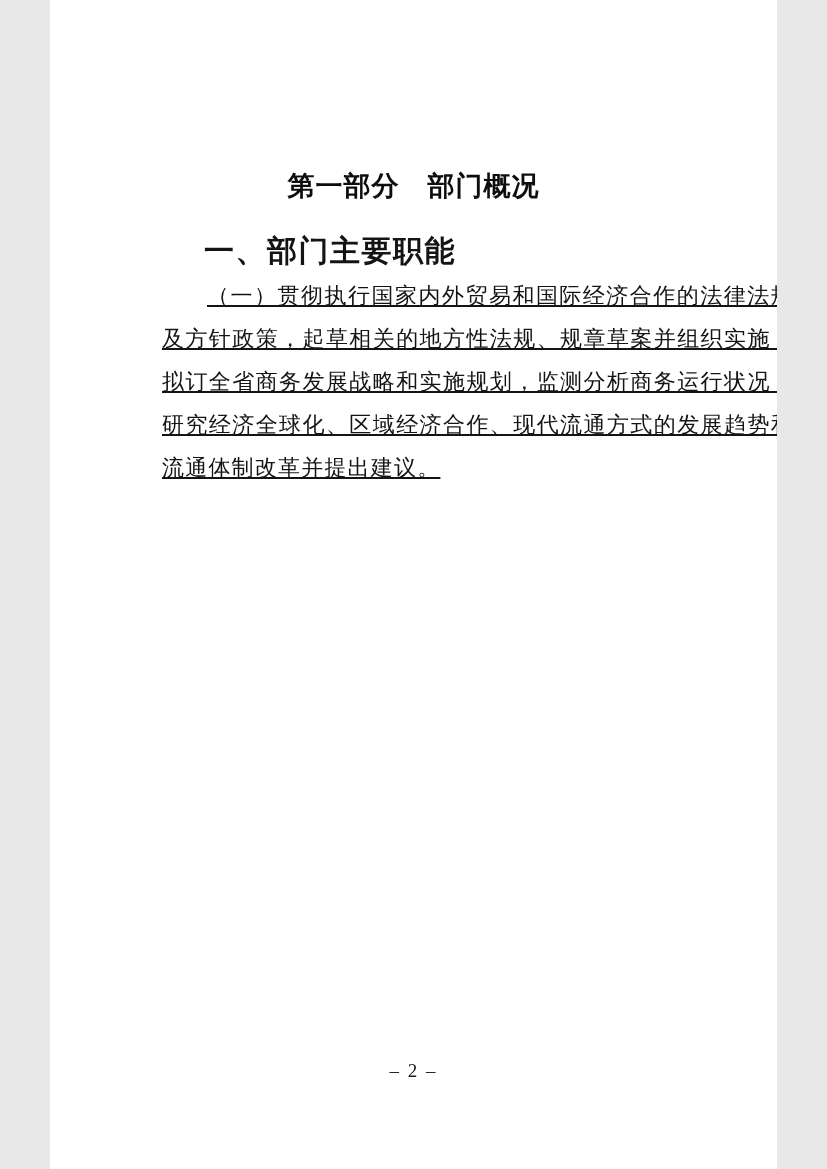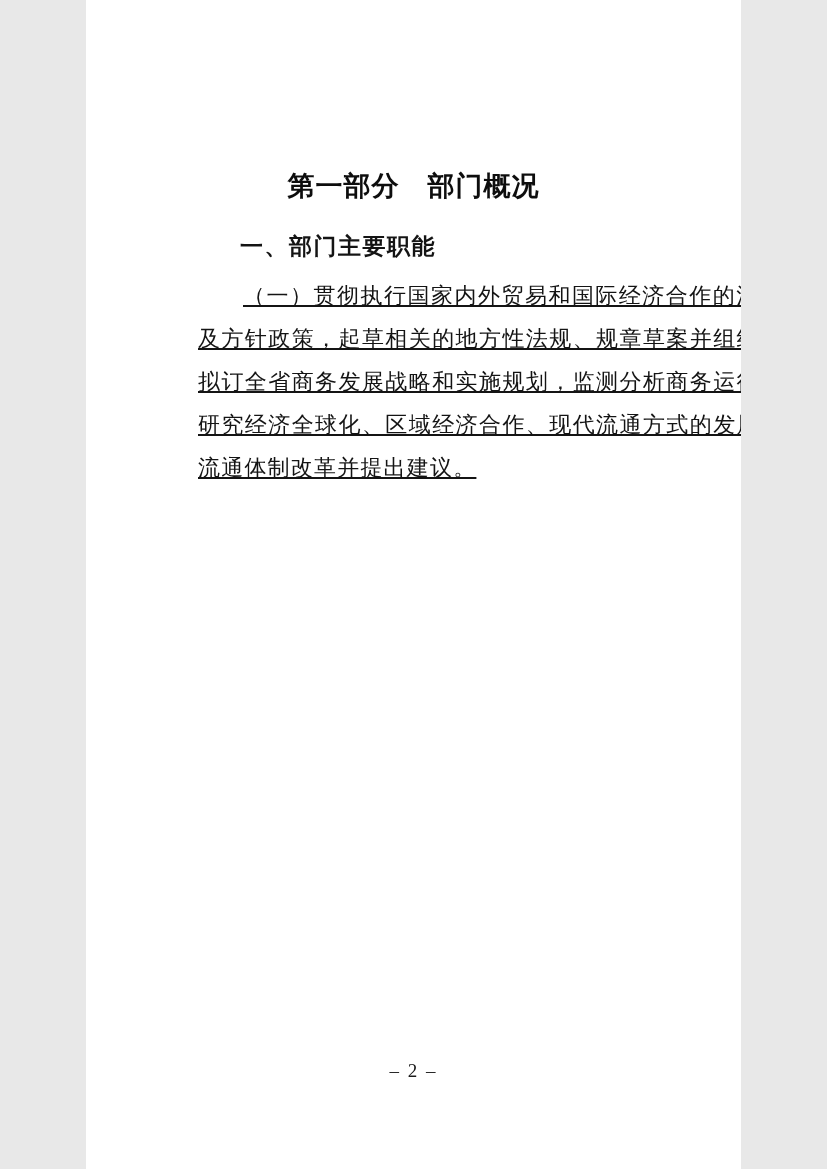--- a/index.html
+++ b/index.html
@@ -2,21 +2,21 @@
 <html><head>
 <meta charset="utf-8">
 <style>
   * { margin: 0; padding: 0; box-sizing: border-box; }
   html, body {
     background: #e8e8e8;
     font-family: "Liberation Serif", serif;
   }
   .page {
     position: relative;
-    width: 655px;
+    width: 727px;
     height: 1169px;
     background: #ffffff;
     color: #111111;
     overflow: hidden;
     margin: 0 auto;
   }
   .doc-title {
     position: absolute;
     top: 168px;
     left: 0;
@@ -26,21 +26,21 @@
     font-size: 27px;
     font-weight: bold;
     letter-spacing: 1px;
     color: #0d0d0d;
   }
   .section-heading {
     position: absolute;
     top: 231px;
     left: 154px;
     font-family: "Liberation Sans", "DejaVu Sans", sans-serif;
-    font-size: 23px;
+    font-size: 30px;
     font-weight: bold;
     letter-spacing: 1.5px;
     color: #141414;
   }
   .body-text {
     position: absolute;
     top: 274px;
     left: 112px;
     width: 632px;
     font-family: "Liberation Serif", "DejaVu Serif", serif;

